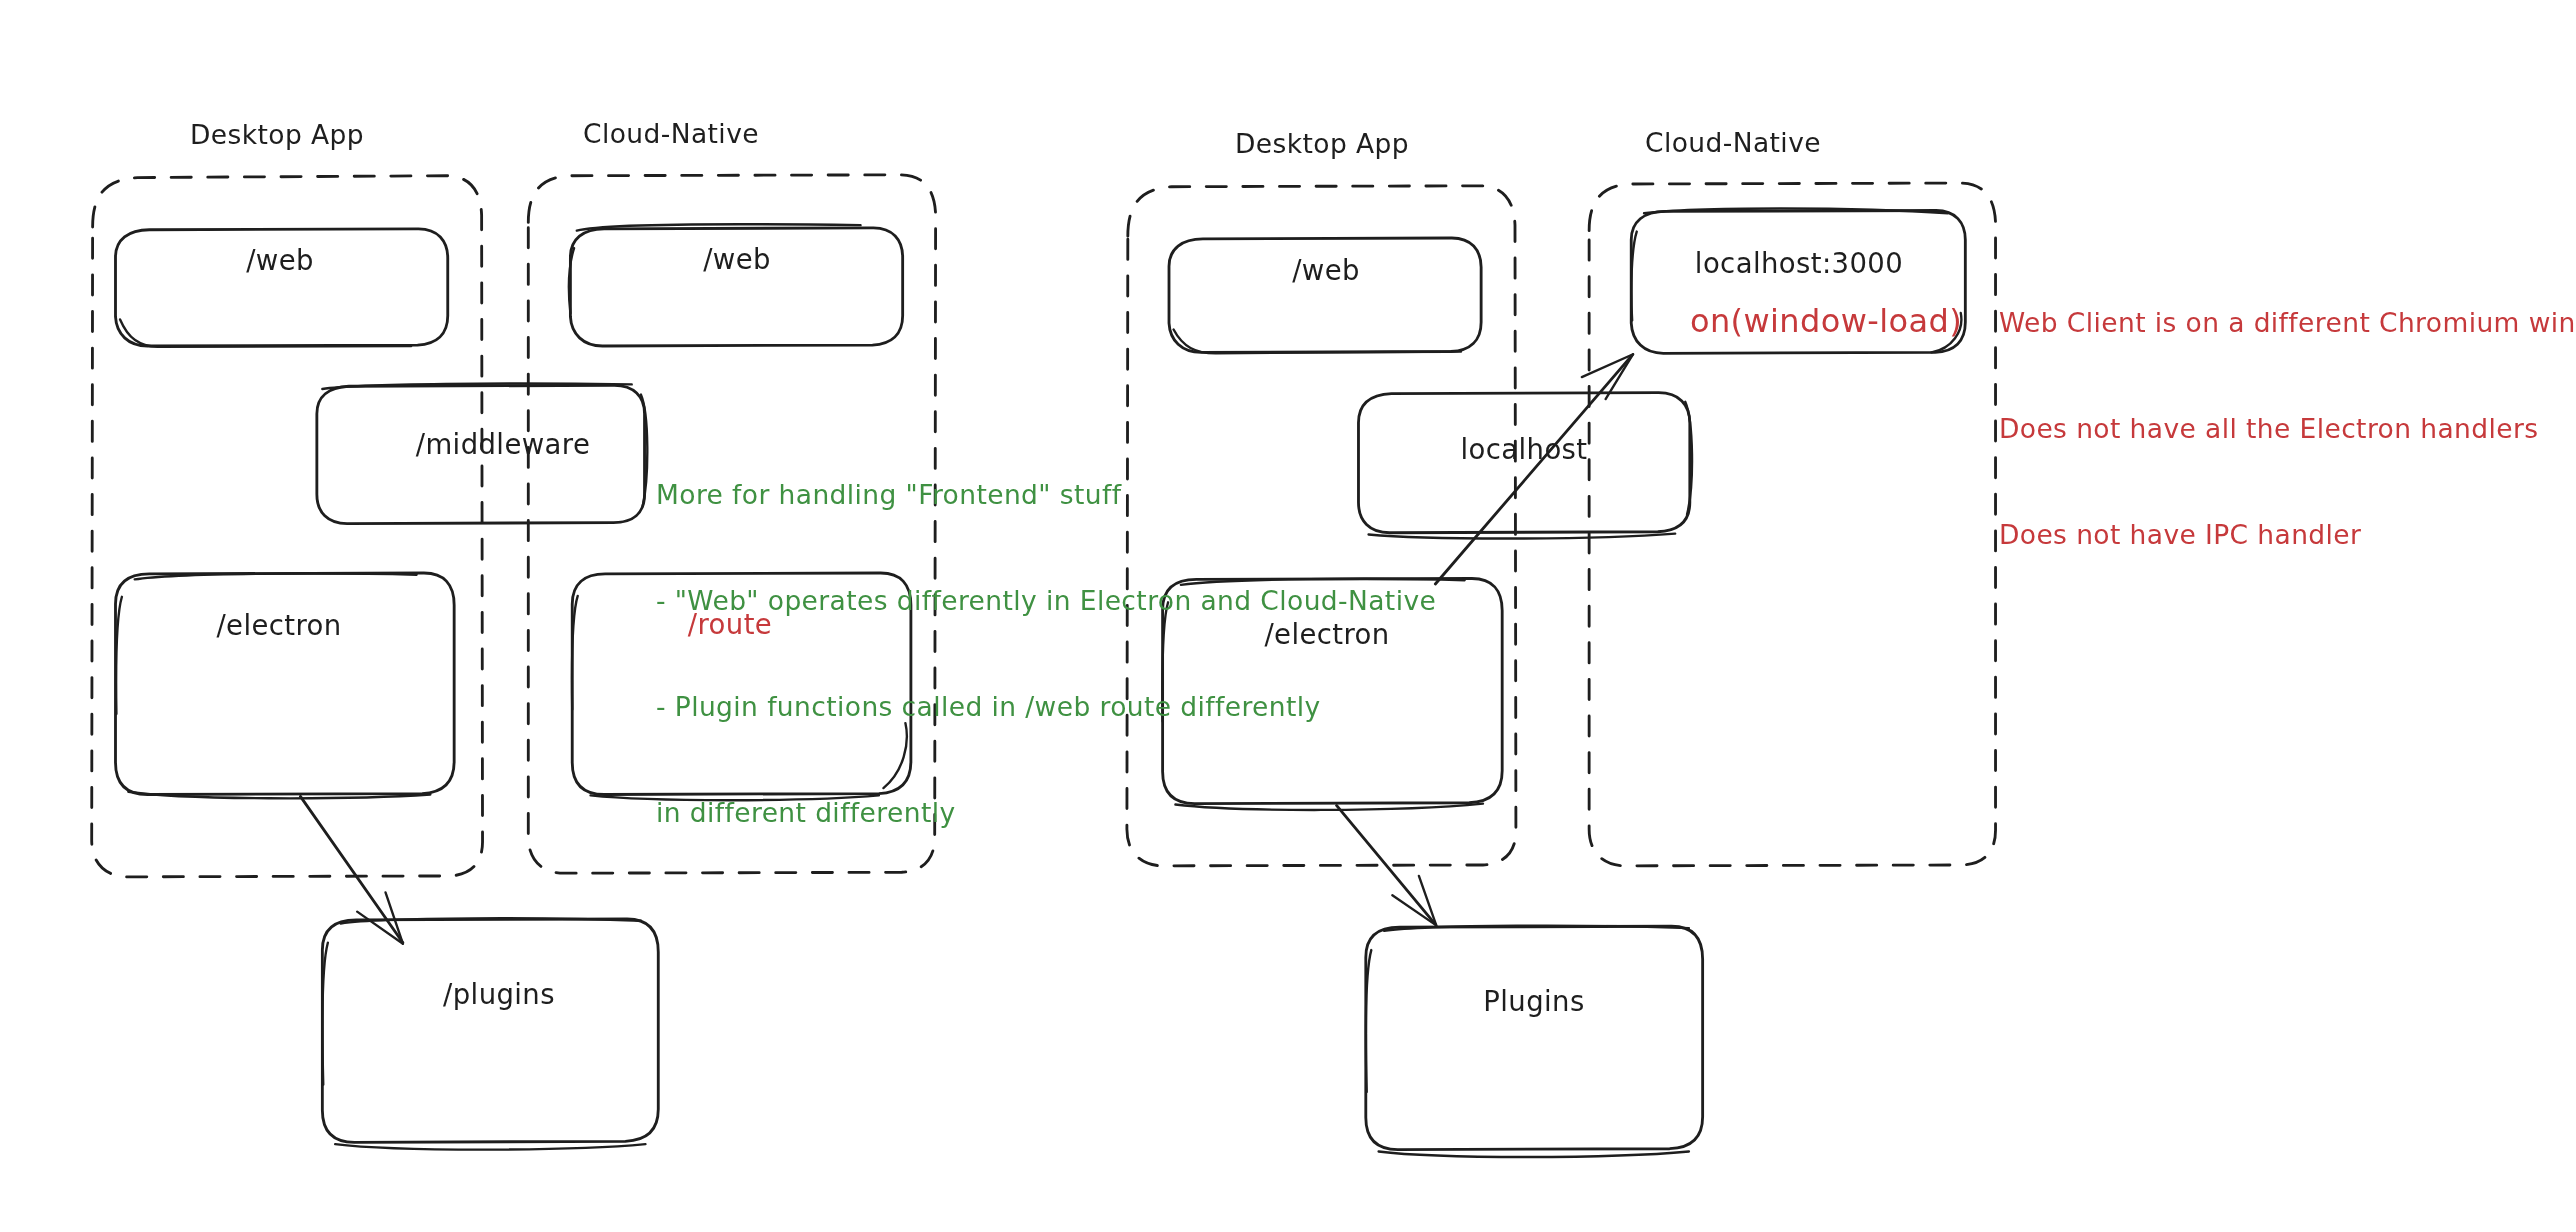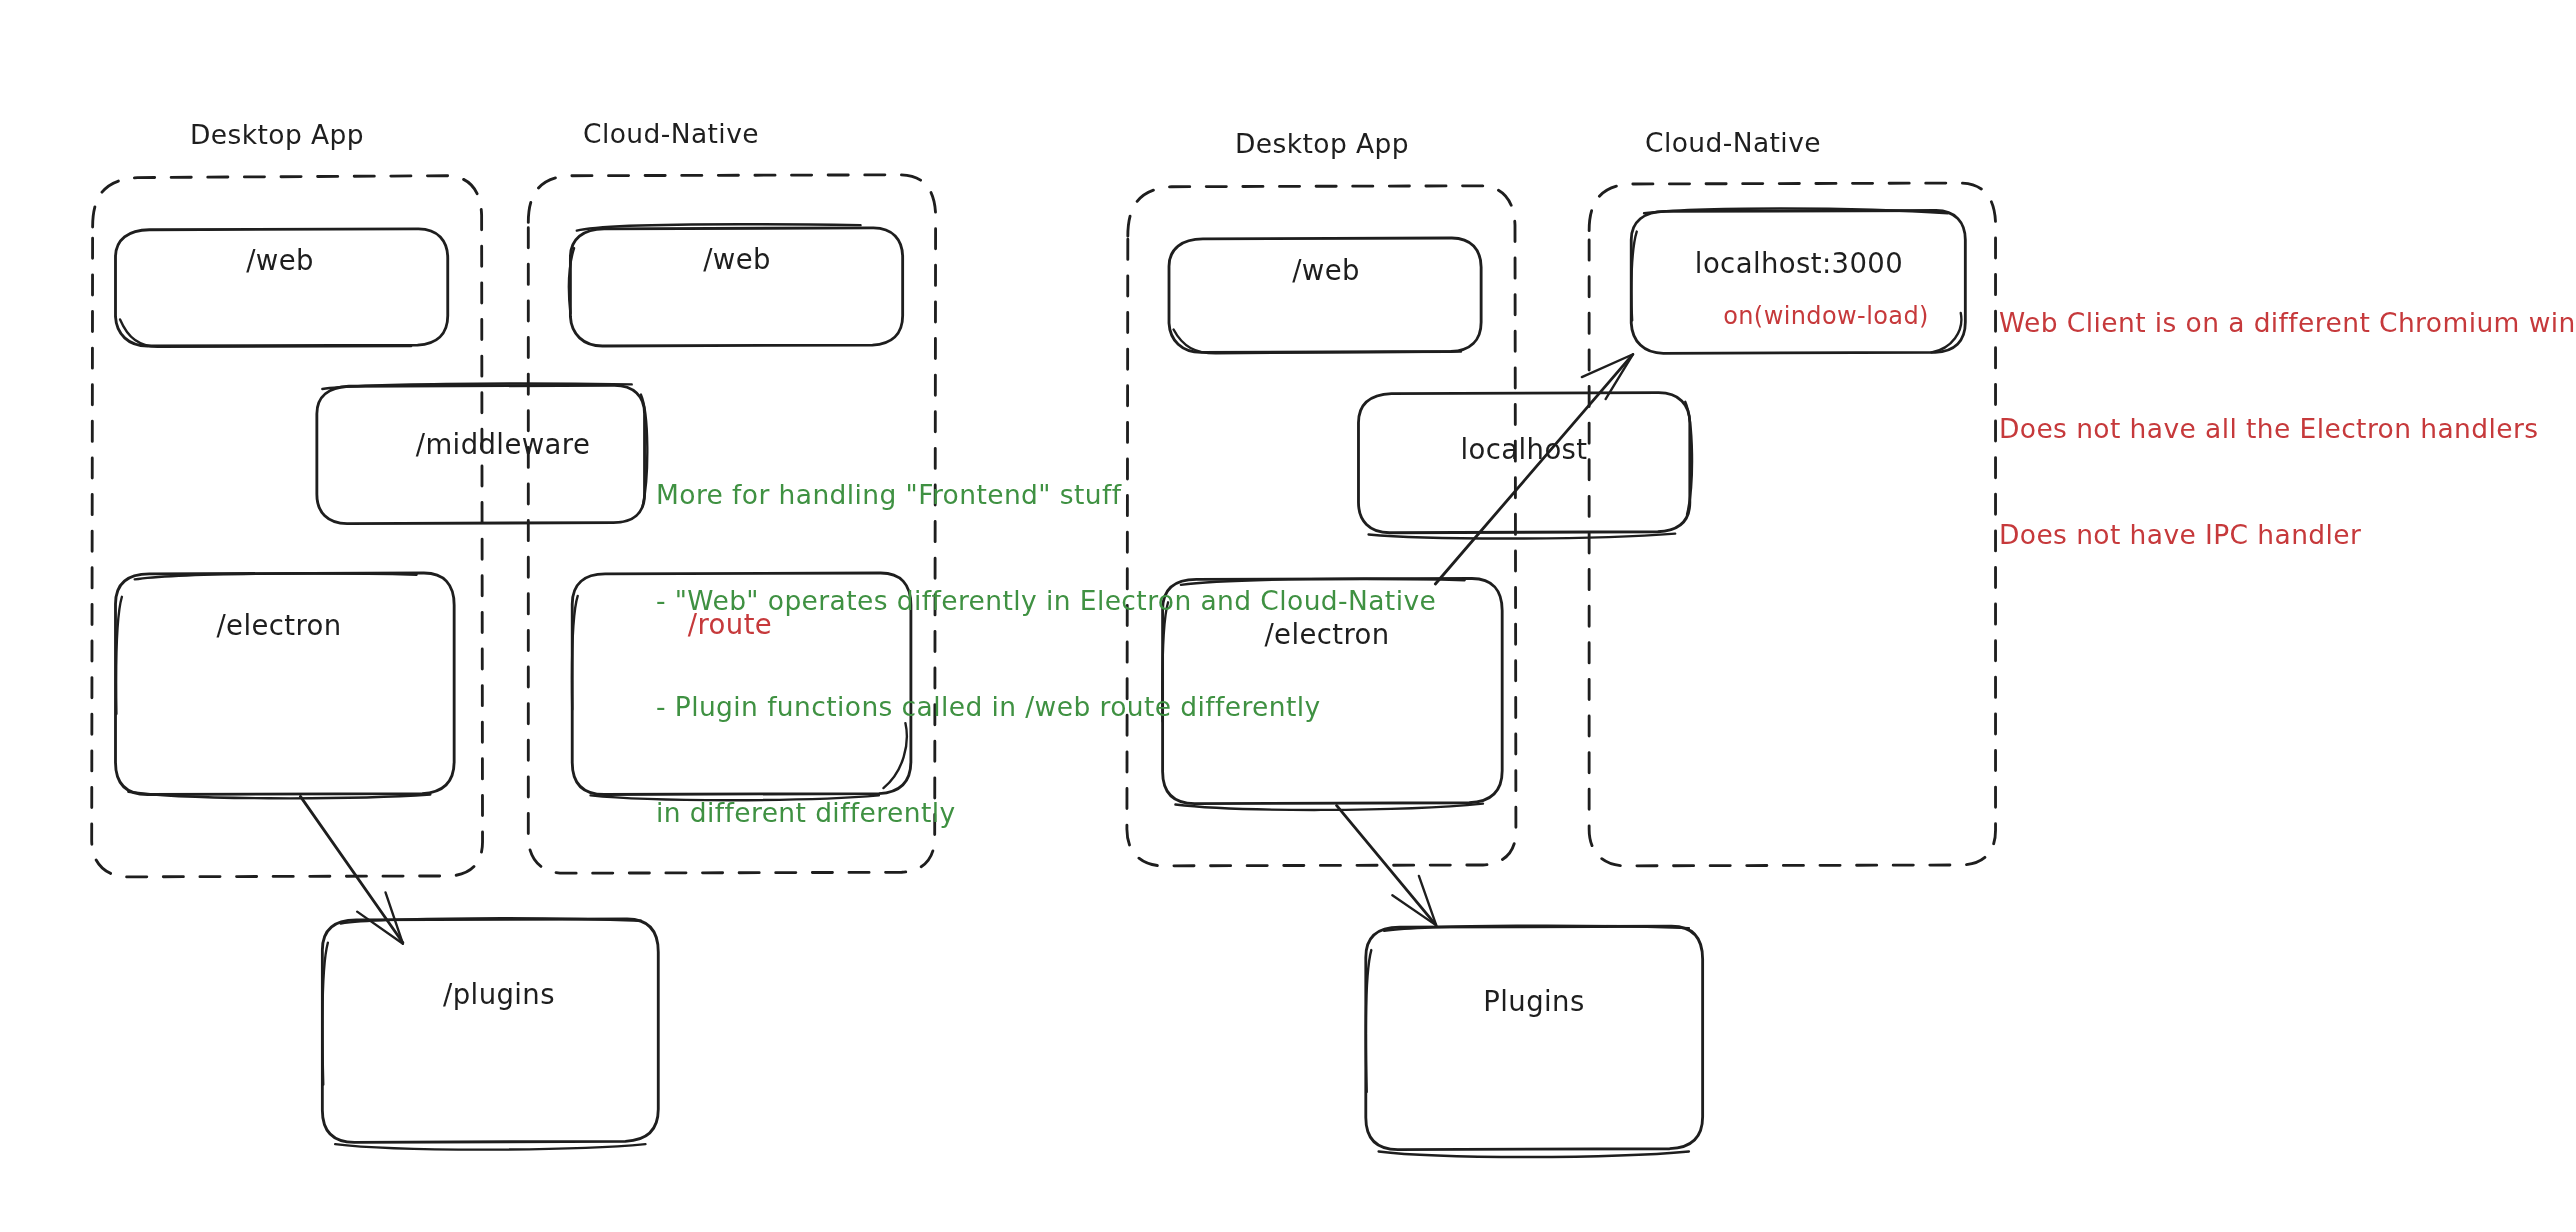--- a/index.html
+++ b/index.html
@@ -201,21 +201,21 @@
   </div>
 
   <div class="lbl grp-title" style="left:1322px; top:128px;">Desktop App</div>
 
   <div class="lbl grp-title" style="left:1733px; top:127px;">Cloud-Native</div>
 
   <div class="lbl box-label" style="left:1326px; top:254px;">/web</div>
 
   <div class="lbl box-label" style="left:1799px; top:247px;">localhost:3000</div>
 
-  <div class="lbl box-label txt-red" style="left:1826px; top:302px; font-size:24px;">on(window-load)</div>
+  <div class="lbl box-label txt-red" style="left:1826px; top:302px; font-size:32px;">on(window-load)</div>
 
   <div class="lbl box-label" style="left:1524px; top:433px;">localhost</div>
 
   <div class="lbl box-label" style="left:1327px; top:618px;">/electron</div>
 
   <div class="lbl box-label" style="left:1534px; top:985px;">Plugins</div>
 
   <div class="lbl note note-red" style="left:1999px; top:235px;">
     <div>Web Client is on a different Chromium window</div>
     <div>Does not have all the Electron handlers</div>

